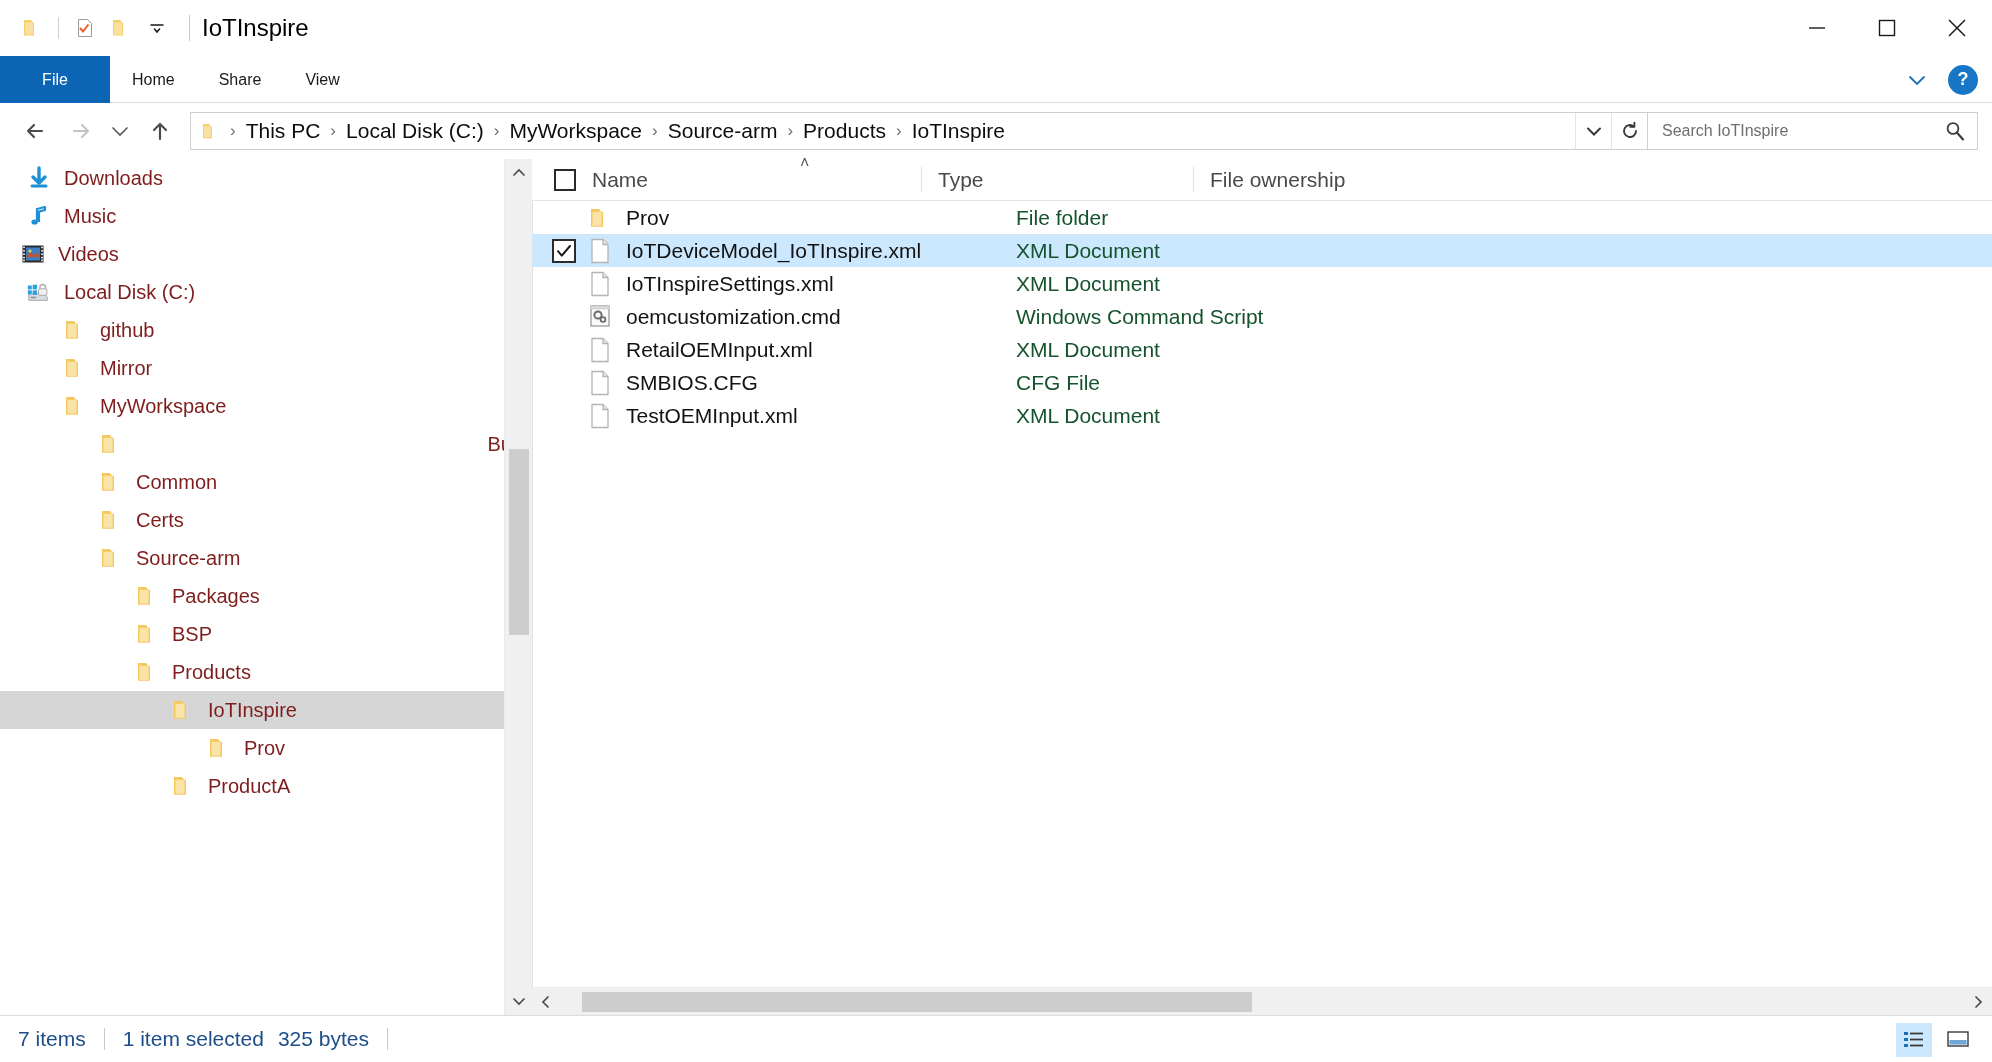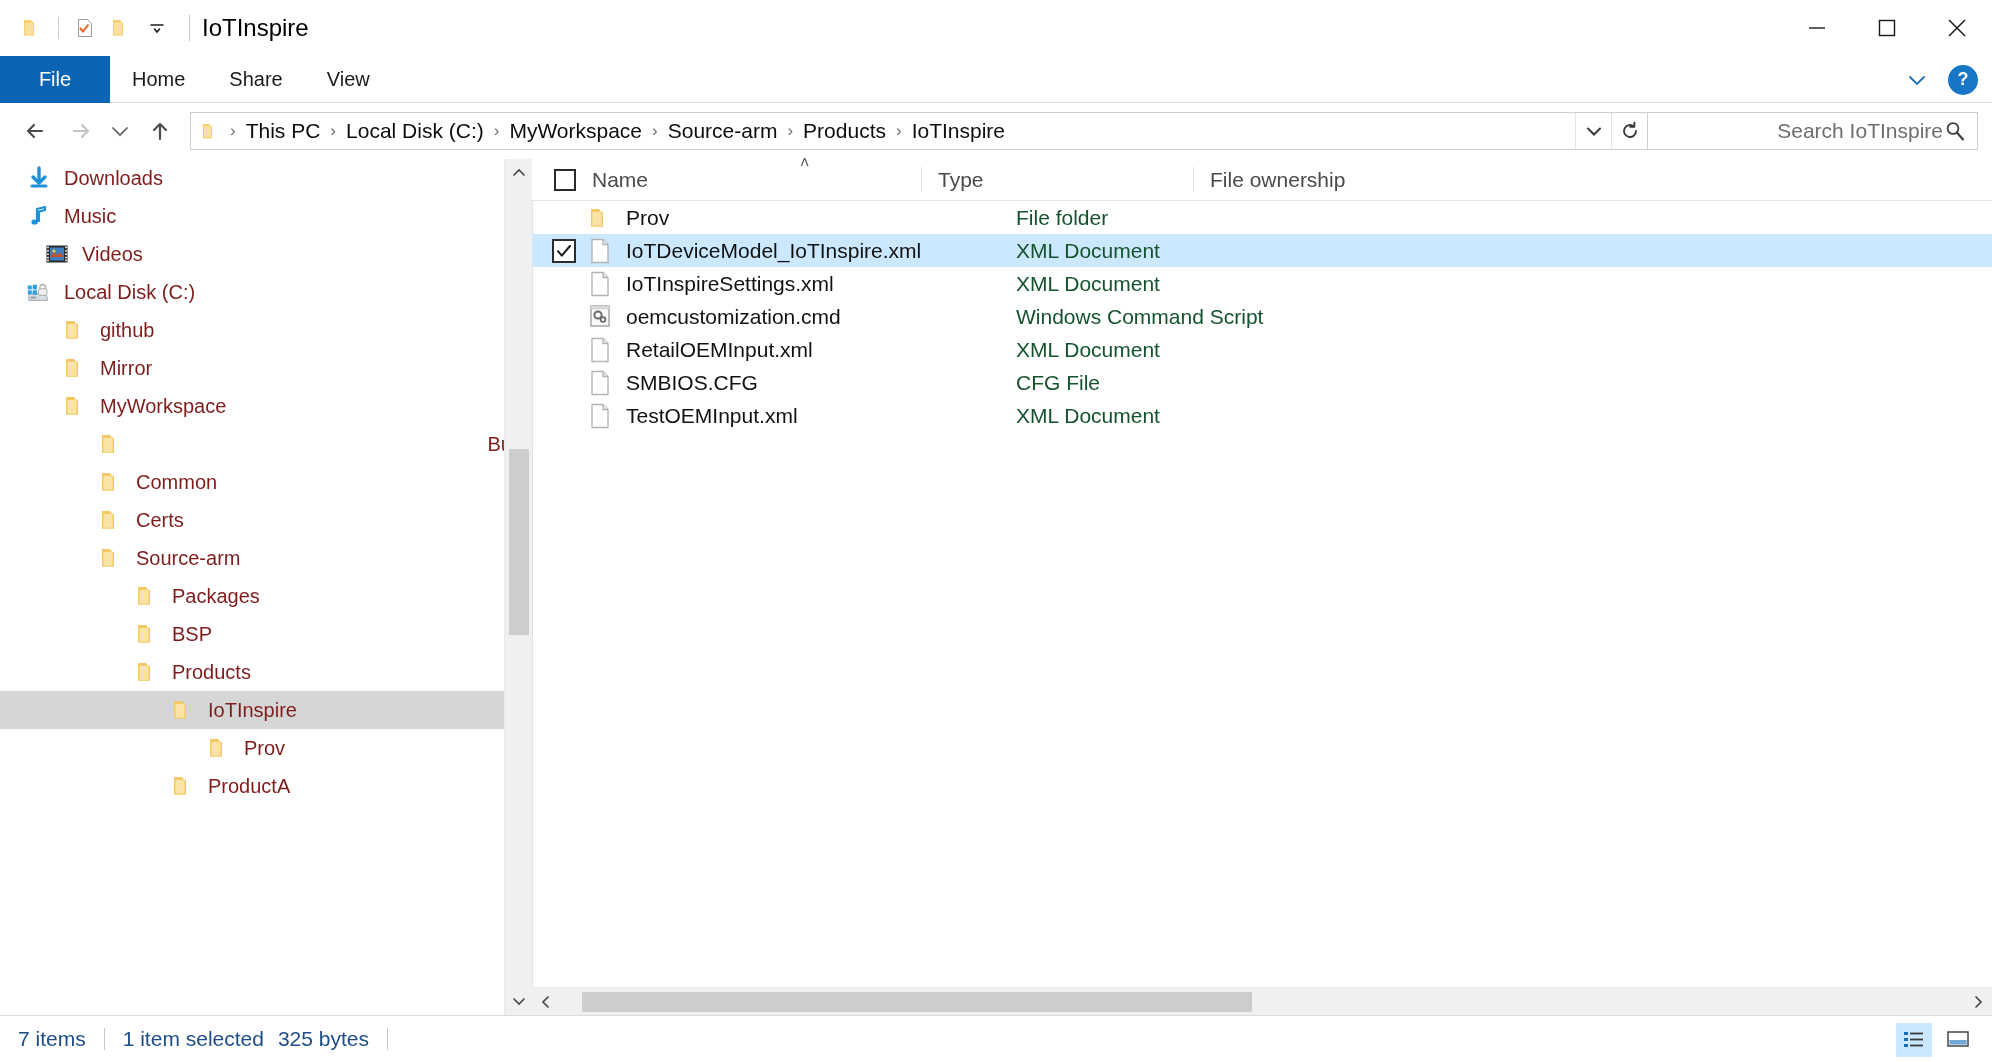--- a/index.html
+++ b/index.html
@@ -47,21 +47,21 @@
   
   .ribbon {
     height: 47px;
     display: flex; align-items: stretch;
     background: #ffffff;
     border-bottom: 1px solid #dcdcdc;
     position: relative;
   }
   .tab {
     display: flex; align-items: center; justify-content: center;
-    font-size: 20px; color: #1a1a1a; height: 47px;
+    font-size: 16px; color: #1a1a1a; height: 47px;
     padding: 0 22px; min-width: 78px;
   }
   .tab.file {
     background: #0b64b4; color: #ffffff; min-width: 110px;
   }
   .ribbon-right {
     position: absolute; right: 14px; top: 0; height: 47px;
     display: flex; align-items: center; gap: 16px;
   }
   .chev-btn { width: 30px; height: 30px; display: flex; align-items: center; justify-content: center; }
@@ -109,24 +109,23 @@
     border-left: 1px solid #e4e4e4;
   }
   .searchbox {
     width: 330px; height: 38px;
     border: 1px solid #cfcfcf; border-left: none;
     display: flex; align-items: center;
     padding: 0 10px 0 14px;
   }
   .searchbox input {
     flex: 1; border: none; outline: none;
-    font-size: 21px; color: #be185d;
+    font-size: 16px; color: #be185d;
     font-family: "Liberation Sans", sans-serif;
     background: transparent;
-    text-align: right;
   }
   .searchbox input::placeholder { color: #6e6e6e; }
 
   
   .content {
     display: flex;
     height: 856px;
     position: relative;
   }
 
@@ -434,21 +433,21 @@
         </div>
         <div class="navitem" style="padding-left: 26px;">
           <span class="nav-ico">
             <svg width="26" height="26" viewBox="0 0 26 26">
               <path d="M11 19V6l8-2v3l-6 1.6V19" fill="none" stroke="#1e90d8" stroke-width="2.2" stroke-linejoin="round"></path>
               <ellipse cx="8.6" cy="19" rx="3.2" ry="2.6" fill="#1e90d8"></ellipse>
             </svg>
           </span>
           <span class="nav-label">Music</span>
         </div>
-        <div class="navitem" style="padding-left: 44px;">
+        <div class="navitem" style="padding-left: 20px;">
           <span class="nav-ico">
             <svg width="26" height="26" viewBox="0 0 26 26">
               <rect x="2.5" y="4.5" width="21" height="17" fill="#2a2a2a"></rect>
               <rect x="6" y="6.5" width="14" height="13" fill="#3f7fbf"></rect>
               <path d="M6 16l4-5 3 3.2 3-2.6 4 4.4z" fill="#c94f2a"></path>
               <circle cx="10" cy="10" r="1.5" fill="#f2d14b"></circle>
               <g fill="#d8d8d8">
                 <rect x="3" y="5.6" width="2" height="1.6"></rect>
                 <rect x="3" y="9" width="2" height="1.6"></rect>
                 <rect x="3" y="12.4" width="2" height="1.6"></rect>

